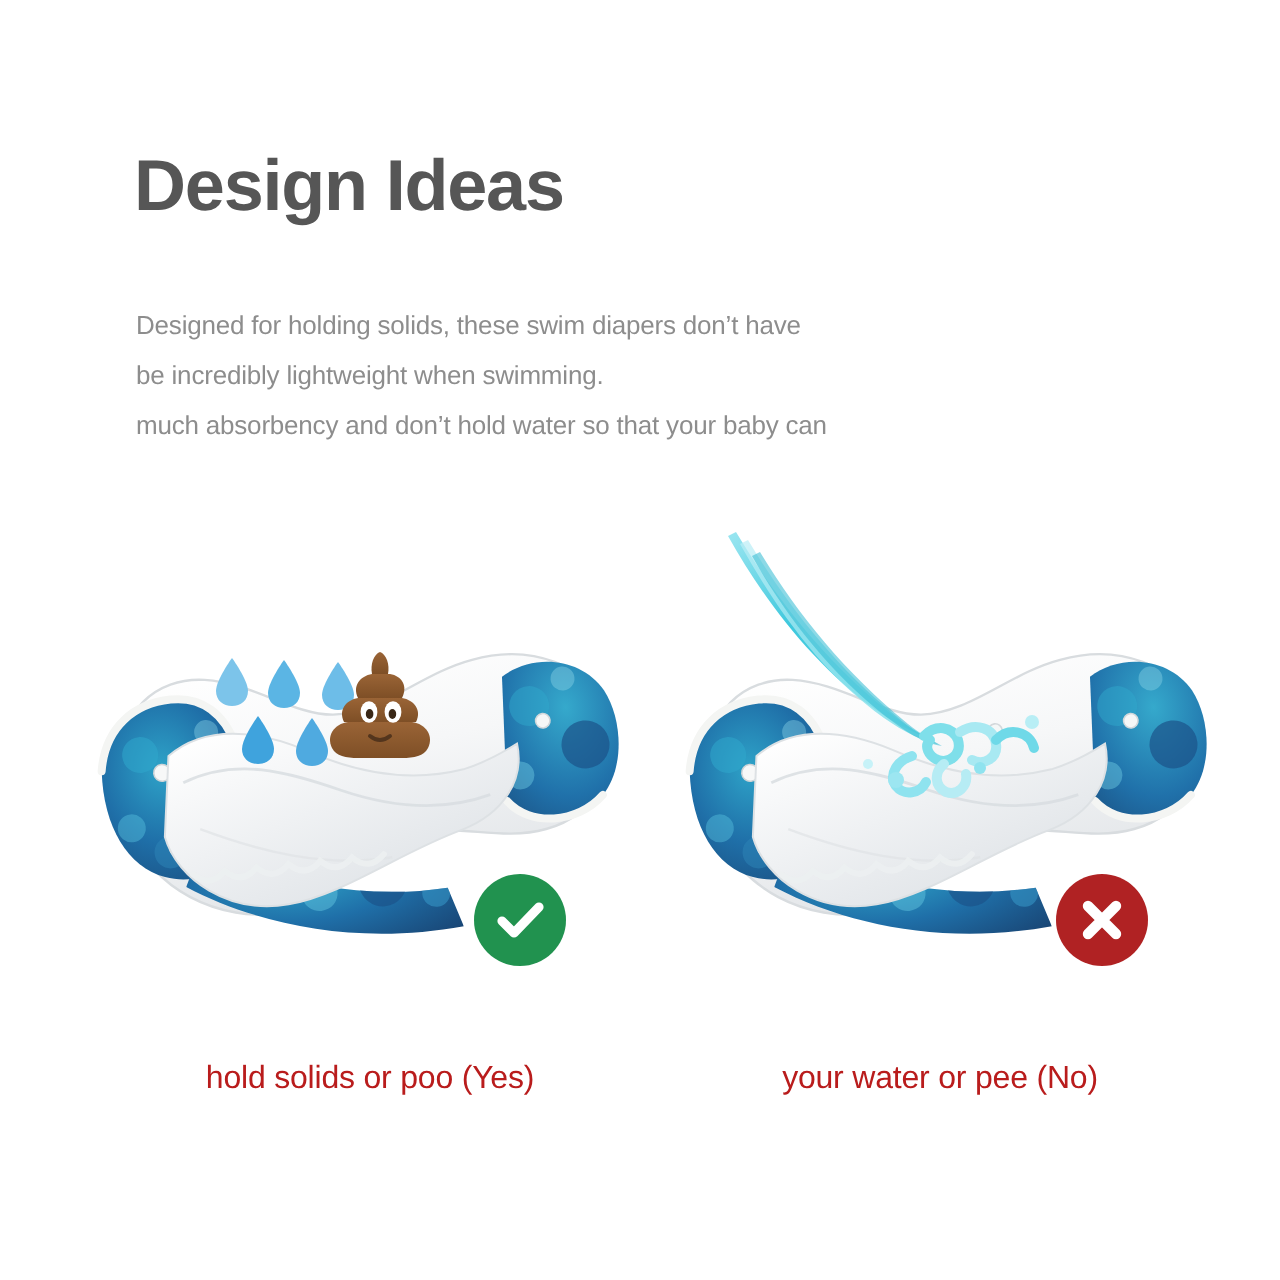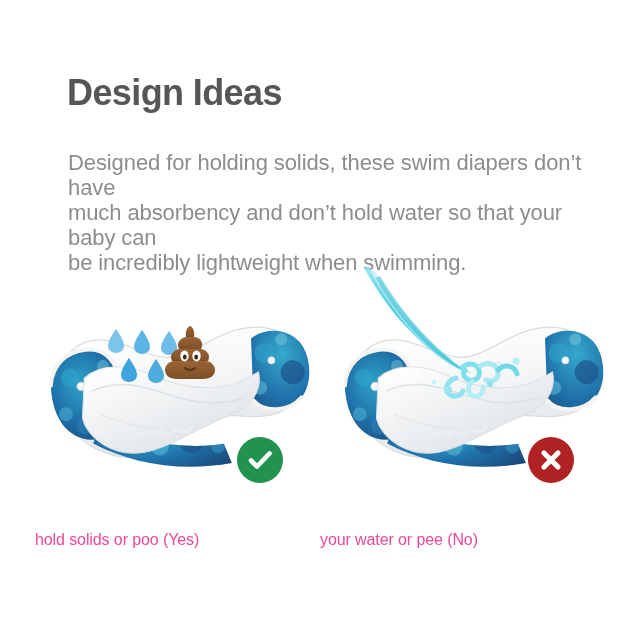--- a/index.html
+++ b/index.html
@@ -27,21 +27,21 @@
     color: #565656;
     line-height: 1.08;
     white-space: nowrap;
   }
 
   #body-copy {
     position: absolute;
     left: 68px;
     top: 150px;
     width: 520px;
-    font-size: 22px;
+    font-size: 13px;
     line-height: 25px;
     color: #8d8d8d;
     letter-spacing: -0.1px;
   }
   #body-copy p { margin: 0; }
 
   
   .panel {
     position: absolute;
     top: 262px;
@@ -123,36 +123,37 @@
   }
   #badge-yes { left: 209px; top: 175px; }
   #badge-no  { left: 206px; top: 175px; }
   .badge svg { width: 30px; height: 30px; display: block; }
 
   
   .caption {
     position: absolute;
     top: 531px;
     width: 300px;
+    text-align: center;
     font-size: 16px;
-    color: #ec4899;
+    color: #b91c1c;
     letter-spacing: -0.1px;
   }
   #caption-left  { left: 35px; }
   #caption-right { left: 320px; }
 </style>
 </head>
 <body>
 
 <div id="page-title">Design Ideas</div>
 
 <div id="body-copy">
   <p>Designed for holding solids, these swim diapers don’t have</p>
+  <p>be incredibly lightweight when swimming.</p>
   <p>much absorbency and don’t hold water so that your baby can</p>
-  <p>be incredibly lightweight when swimming.</p>
 </div>
 
 <div class="panel" id="panel-left">
 
   <div class="photo-stage">
 
     <div class="diaper">
       <svg viewBox="0 0 270 160" xmlns="http://www.w3.org/2000/svg">
         <defs>
           <linearGradient id="shellL" x1="0" y1="0" x2="0.2" y2="1">

